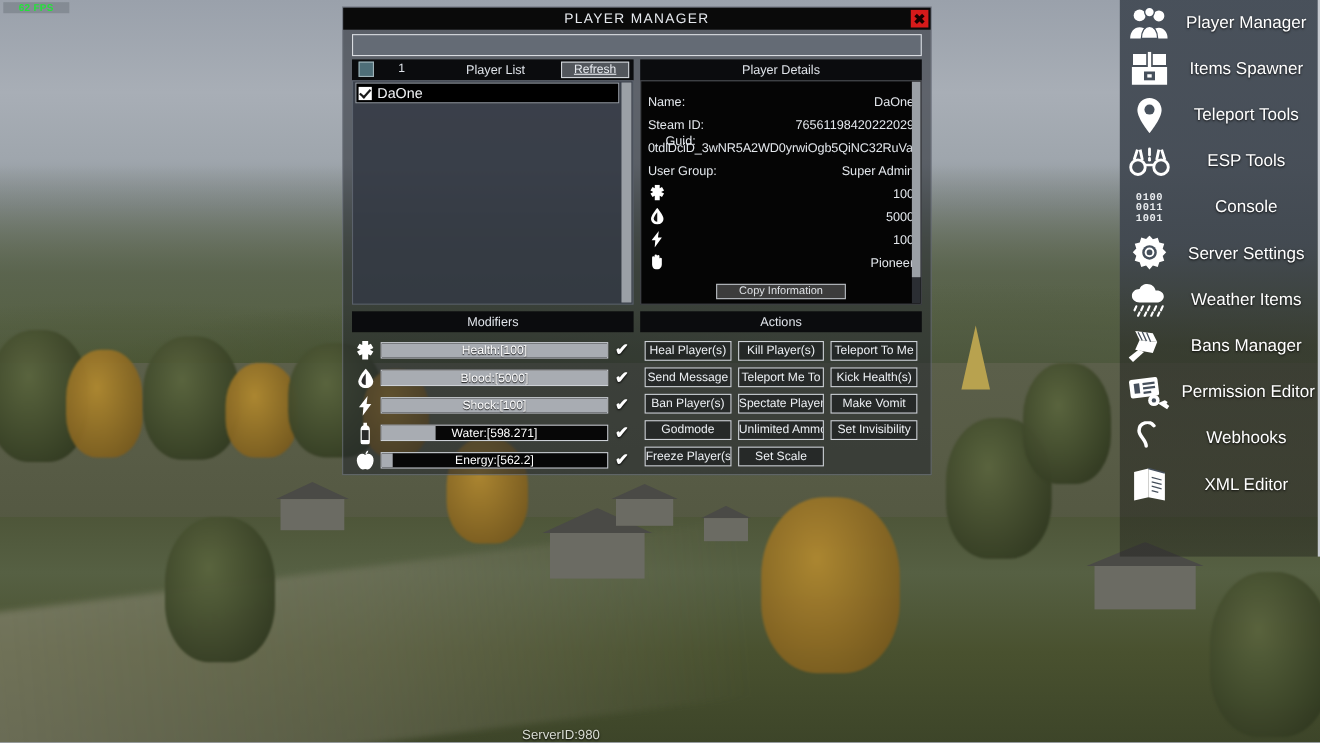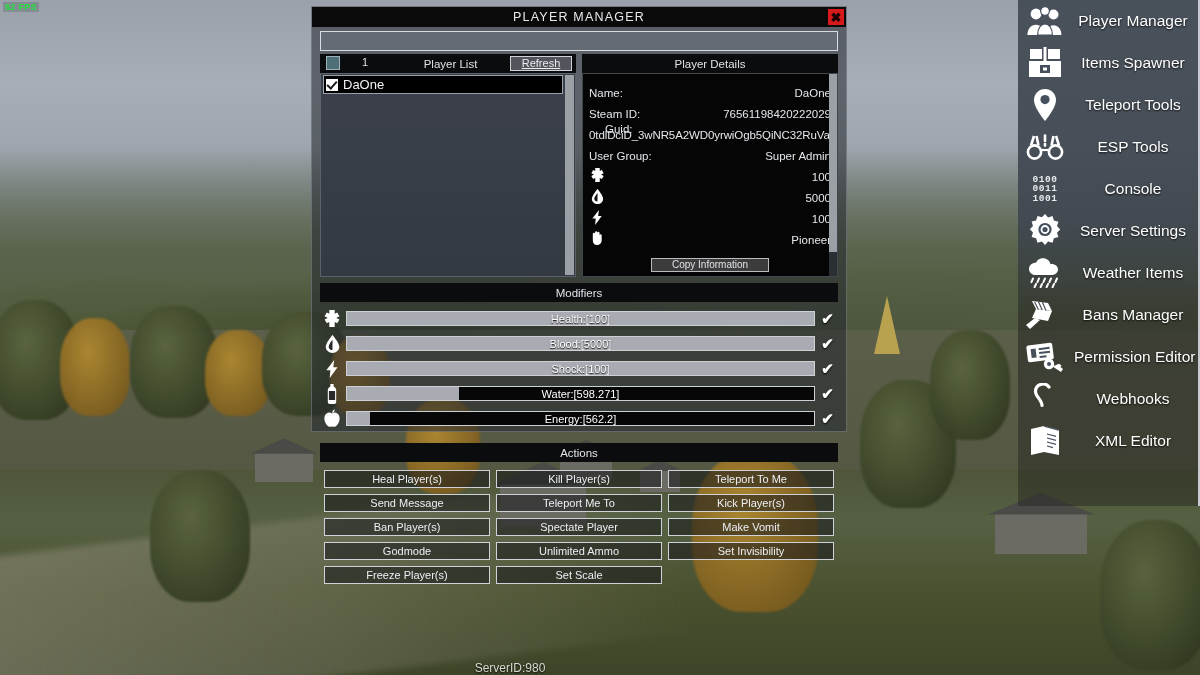--- a/index.html
+++ b/index.html
@@ -55,21 +55,21 @@
   }
   .church-spire {
     position:absolute; width:0; height:0;
     border-left:13px solid transparent; border-right:13px solid transparent;
     border-bottom:58px solid #b8a24f;
   }
 
   .fps {
     position:absolute; left:3px; top:2px;
     font-size:9px; font-weight:700; color:#23e23a;
-    background: rgba(90,96,104,0.35); padding:0 2px; letter-spacing:.3px;
+    background: rgba(90,96,104,0.35); padding:0 14px; letter-spacing:.3px;
     font-family:"Liberation Sans", sans-serif;
   }
   .serverid {
     position:absolute; left:0; top:661px; width:1020px; text-align:center;
     font-size:12px; color:#d8dbd2; text-shadow:0 1px 2px #000;
   }
 
   
   .sidebar {
     position:absolute; left:1018px; top:0; width:182px; height:506px;
@@ -176,21 +176,21 @@
   .dicon { width:16px; height:16px; display:flex; align-items:center; justify-content:center; }
   .copybtn {
     position:absolute; left:50%; transform:translateX(-50%); bottom:4px;
     width:118px; height:14px; background:#3c3c3c; border:1px solid #b9bdc2;
     color:#dfe2e6; font-size:10px; text-align:center; line-height:12px; cursor:pointer;
   }
   .dscroll { position:absolute; right:0px; top:0px; width:8px; bottom:0px; background:#2b2e33; }
   .dscroll .thumb { position:absolute; left:0; top:0; width:8px; height:88%; background:#9ba0a6; }
 
   
-  .lower { display:flex; gap:6px; padding:6px 8px 0 8px;flex-direction:column; }
+  .lower { display:flex; gap:6px; padding:6px 8px 0 8px; }
 
   .modbox { padding:6px 2px 4px 2px; }
   .modrow { display:flex; align-items:center; gap:4px; height:21px; margin-bottom:4px; }
   .modicon { width:20px; height:20px; flex:0 0 20px; display:flex; align-items:center; justify-content:center; }
   .slider {
     position:relative; flex:1 1 auto; height:15px;
     background:#070707; border:1px solid #cdd1d6; cursor:pointer; overflow:hidden;
   }
   .slider .fill { position:absolute; left:0; top:0; bottom:0; background:#a8acb2; }
   .slider .lbl {
@@ -587,21 +587,21 @@
       <div class="col">
         <div class="panel-head">
           <span>Actions</span>
         </div>
         <div class="actions-grid">
           <div class="abtn">Heal Player(s)</div>
           <div class="abtn">Kill Player(s)</div>
           <div class="abtn">Teleport To Me</div>
           <div class="abtn">Send Message</div>
           <div class="abtn">Teleport Me To</div>
-          <div class="abtn">Kick Player(s)</div>
+          <div class="abtn">Kick Health(s)</div>
           <div class="abtn">Ban Player(s)</div>
           <div class="abtn">Spectate Player</div>
           <div class="abtn">Make Vomit</div>
           <div class="abtn">Godmode</div>
           <div class="abtn">Unlimited Ammo</div>
           <div class="abtn">Set Invisibility</div>
           <div class="abtn">Freeze Player(s)</div>
           <div class="abtn">Set Scale</div>
         </div>
       </div>

